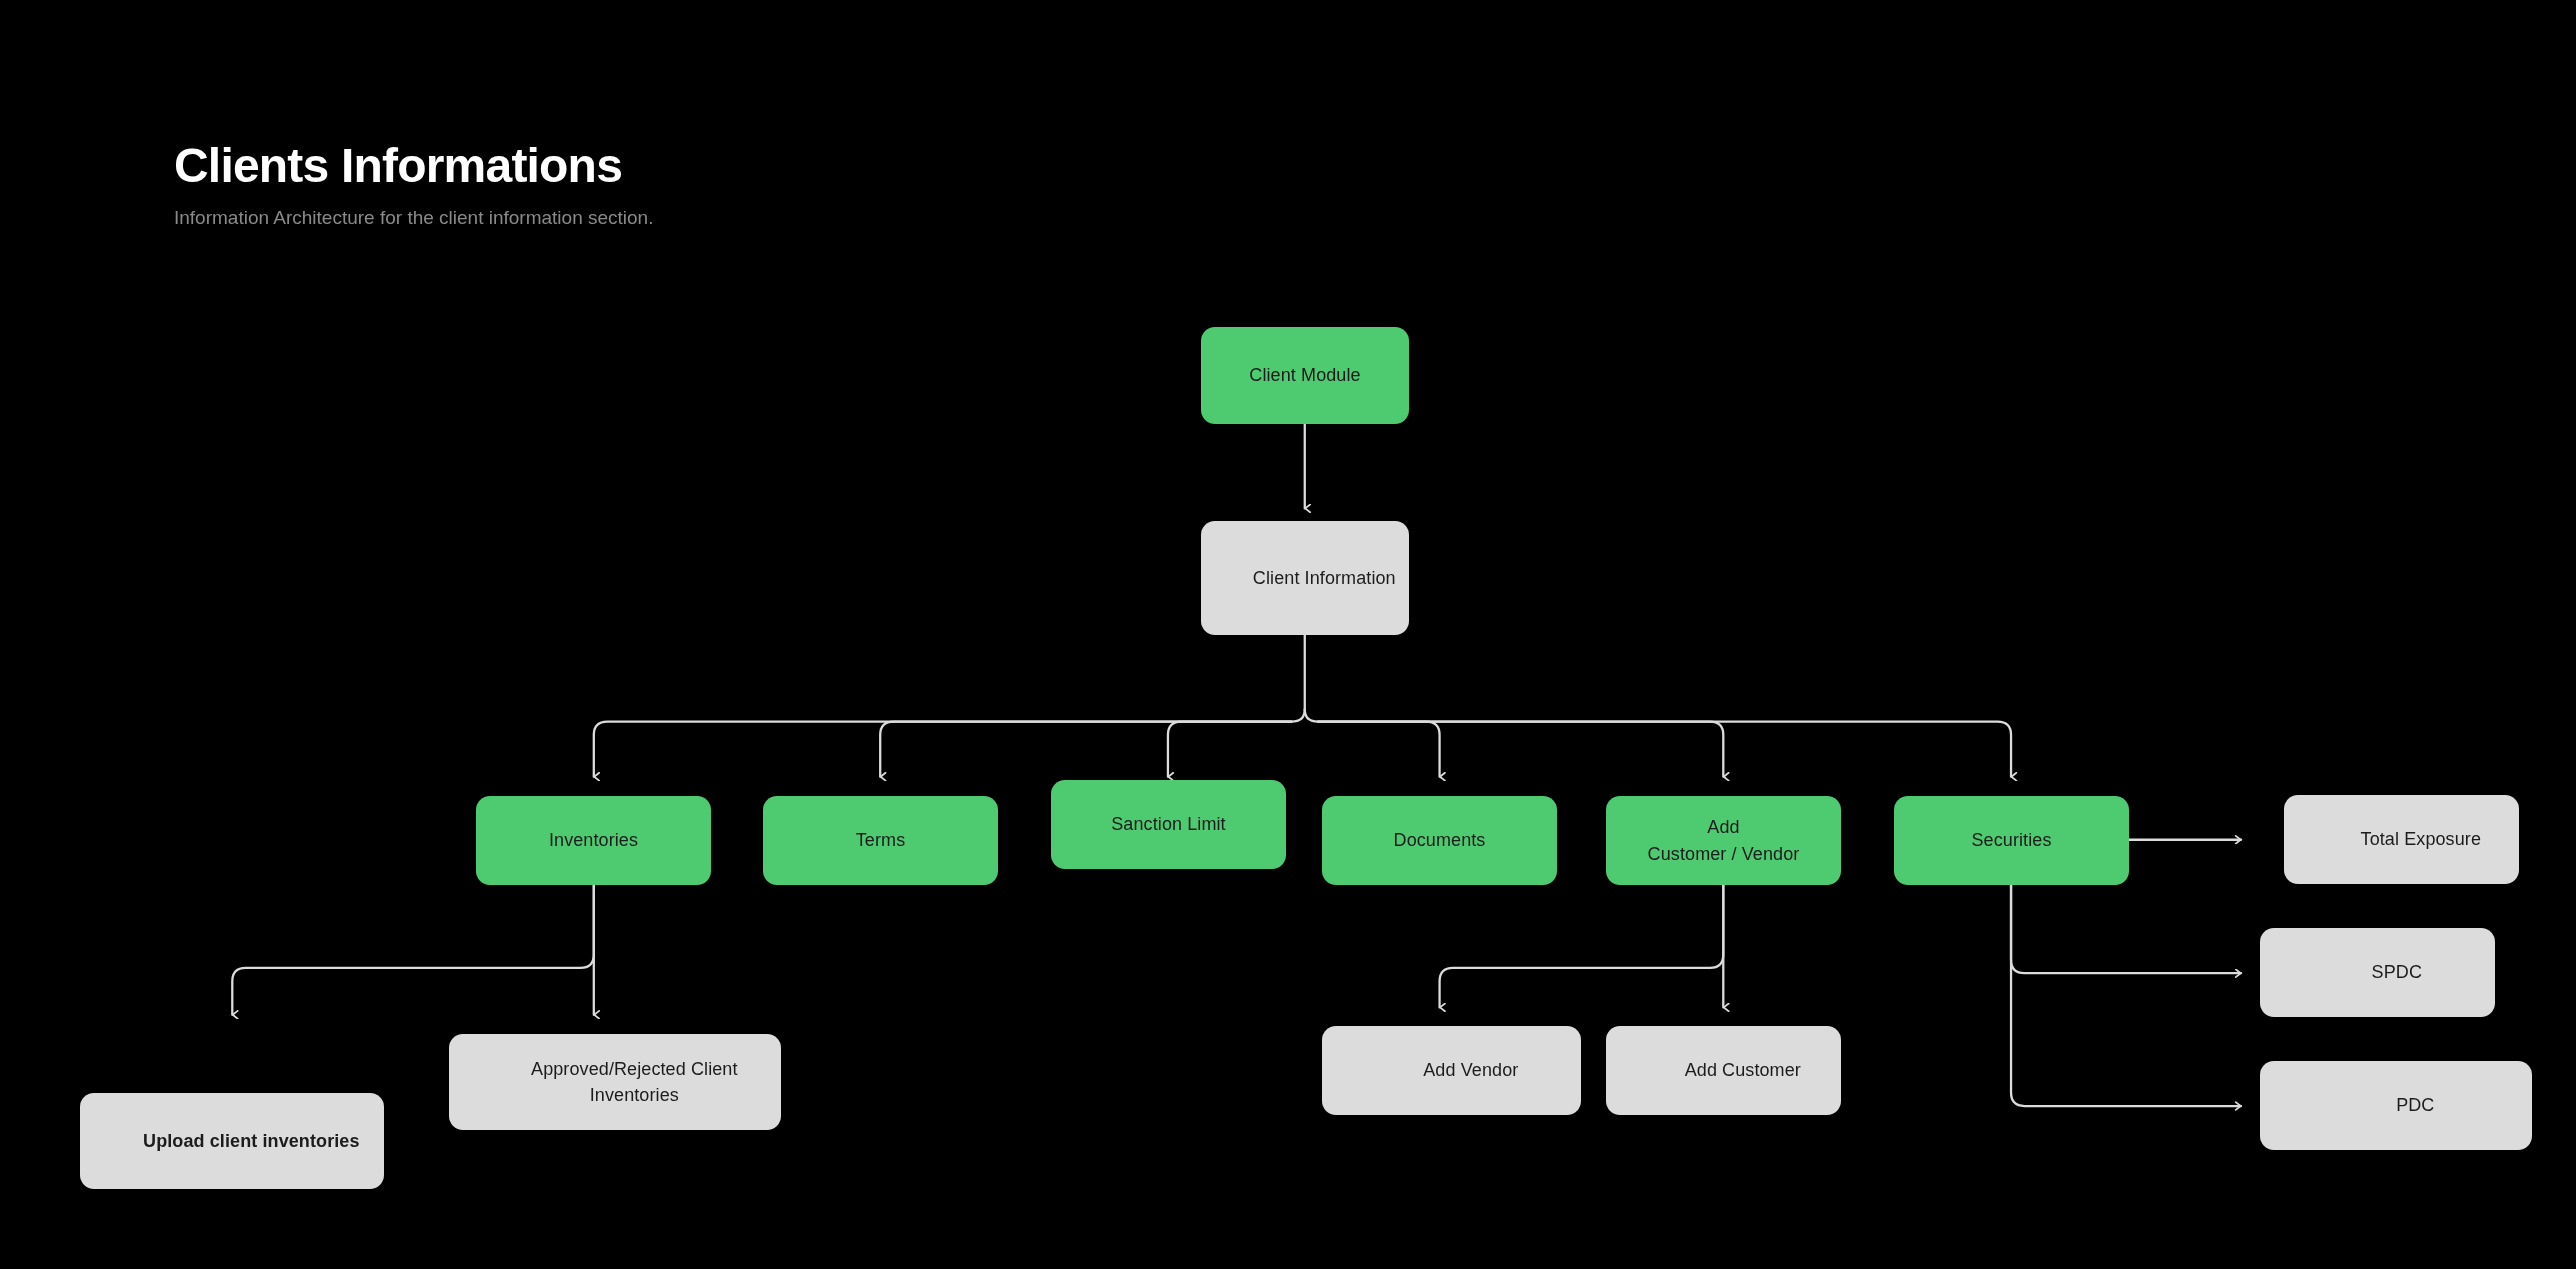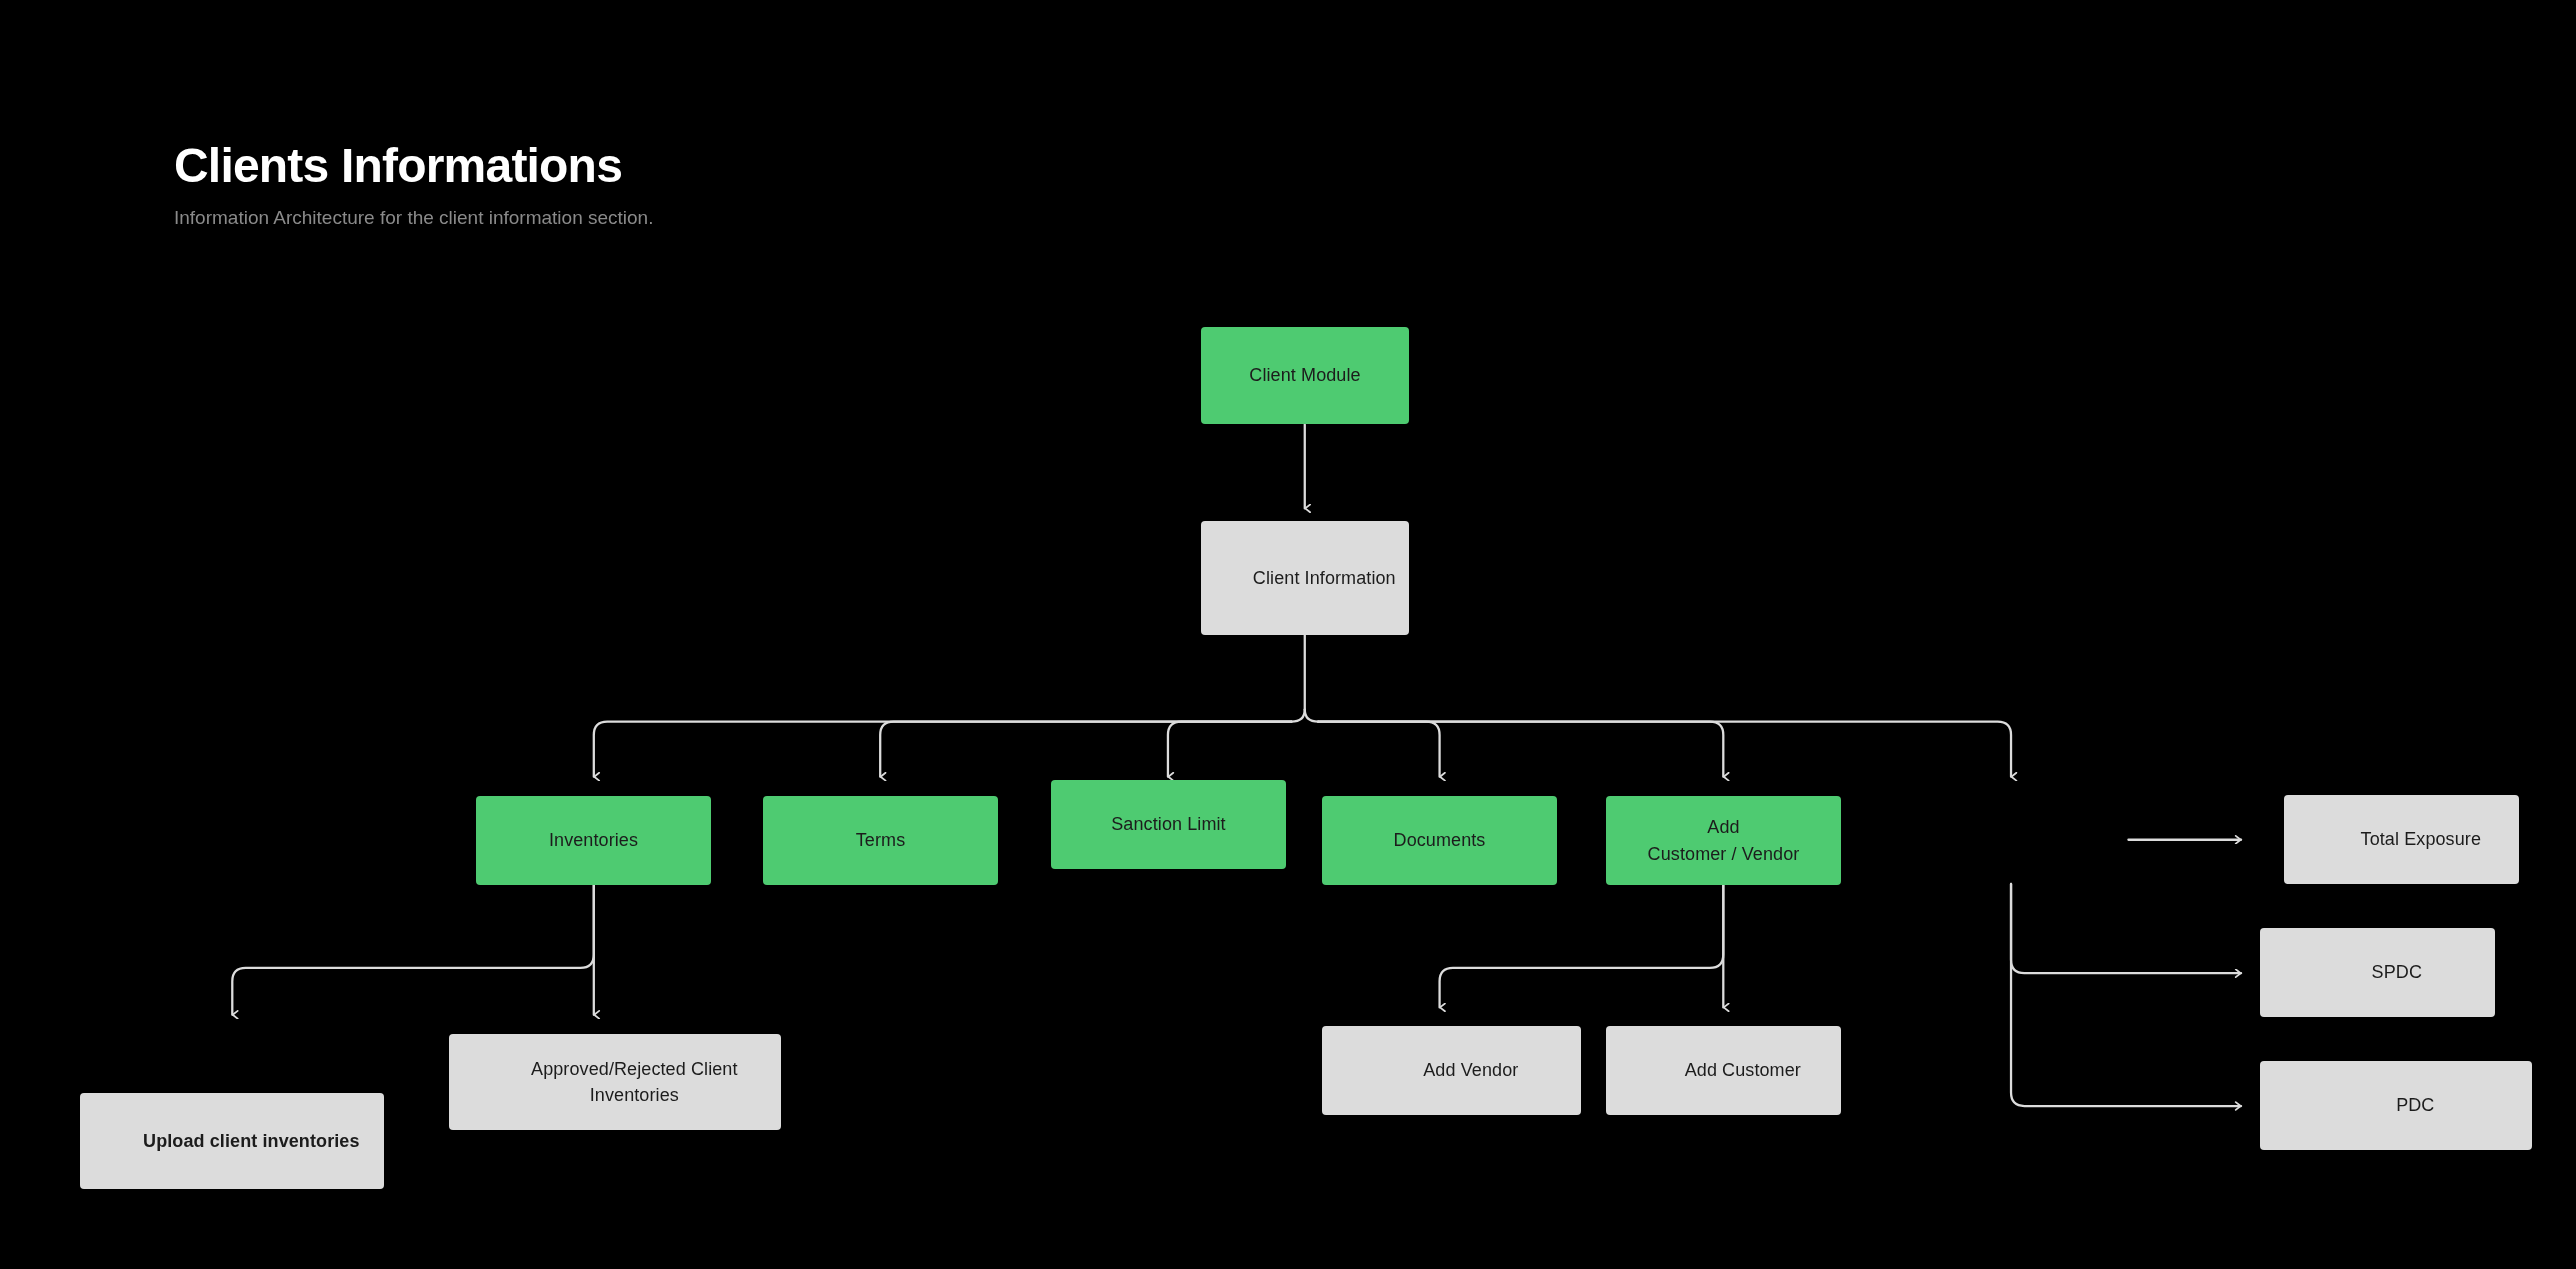--- a/index.html
+++ b/index.html
@@ -45,21 +45,21 @@
     position: absolute;
     left: 0;
     top: 0;
     width: 2576px;
     height: 1269px;
     pointer-events: none;
   }
   .node {
     position: absolute;
     box-sizing: border-box;
-    border-radius: 4px;
+    border-radius: 14px;
     display: flex;
     align-items: center;
     justify-content: center;
     text-align: center;
     font-size: 18px;
     font-weight: 400;
     line-height: 1.45;
     padding: 4px 9.4px;
     color: #1c1c1c;
     letter-spacing: 0.1px;
@@ -137,20 +137,23 @@
 
   <div class="node green" style="left:1322px;top:796px;width:235px;height:89px;">
     <span class="node-label">Documents</span>
   </div>
 
   <div class="node green" style="left:1606px;top:796px;width:235px;height:89px;">
     <span class="node-label">Add
 Customer / Vendor</span>
   </div>
 
+  <div class="node green" style="left:1894px;top:796px;width:235px;height:89px;">
+    <span class="node-label">Securities</span>
+  </div>
 
   <div class="node grey" style="left:2260px;top:795px;width:235px;height:89px;margin-left:24px;">
     <span class="node-label">Total Exposure</span>
   </div>
 
   <div class="node grey" style="left:2260px;top:928px;width:235px;height:89px;">
     <span class="node-label">SPDC</span>
   </div>
 
   <div class="node grey" style="left:2260px;top:1061px;width:272px;height:89px;">

